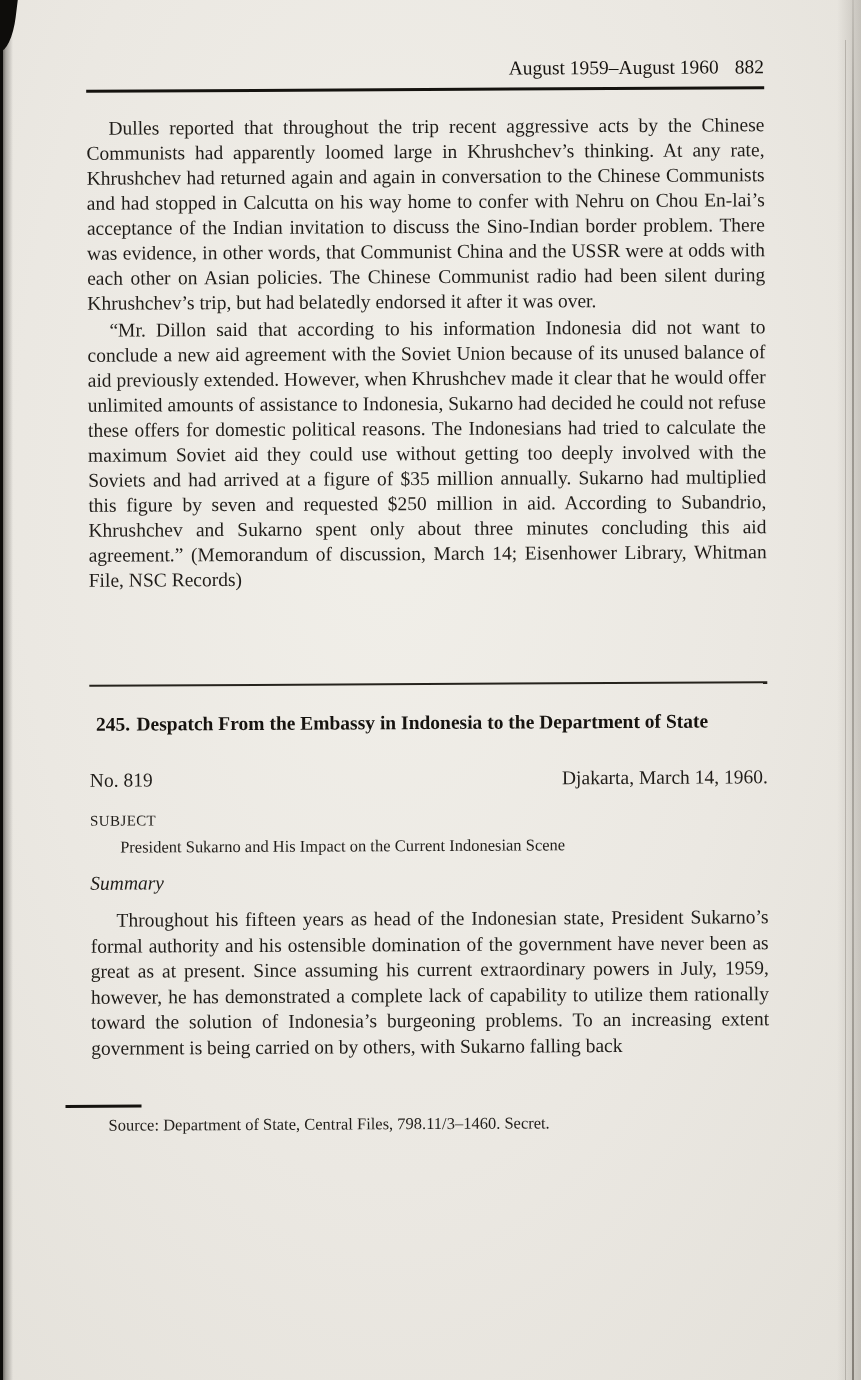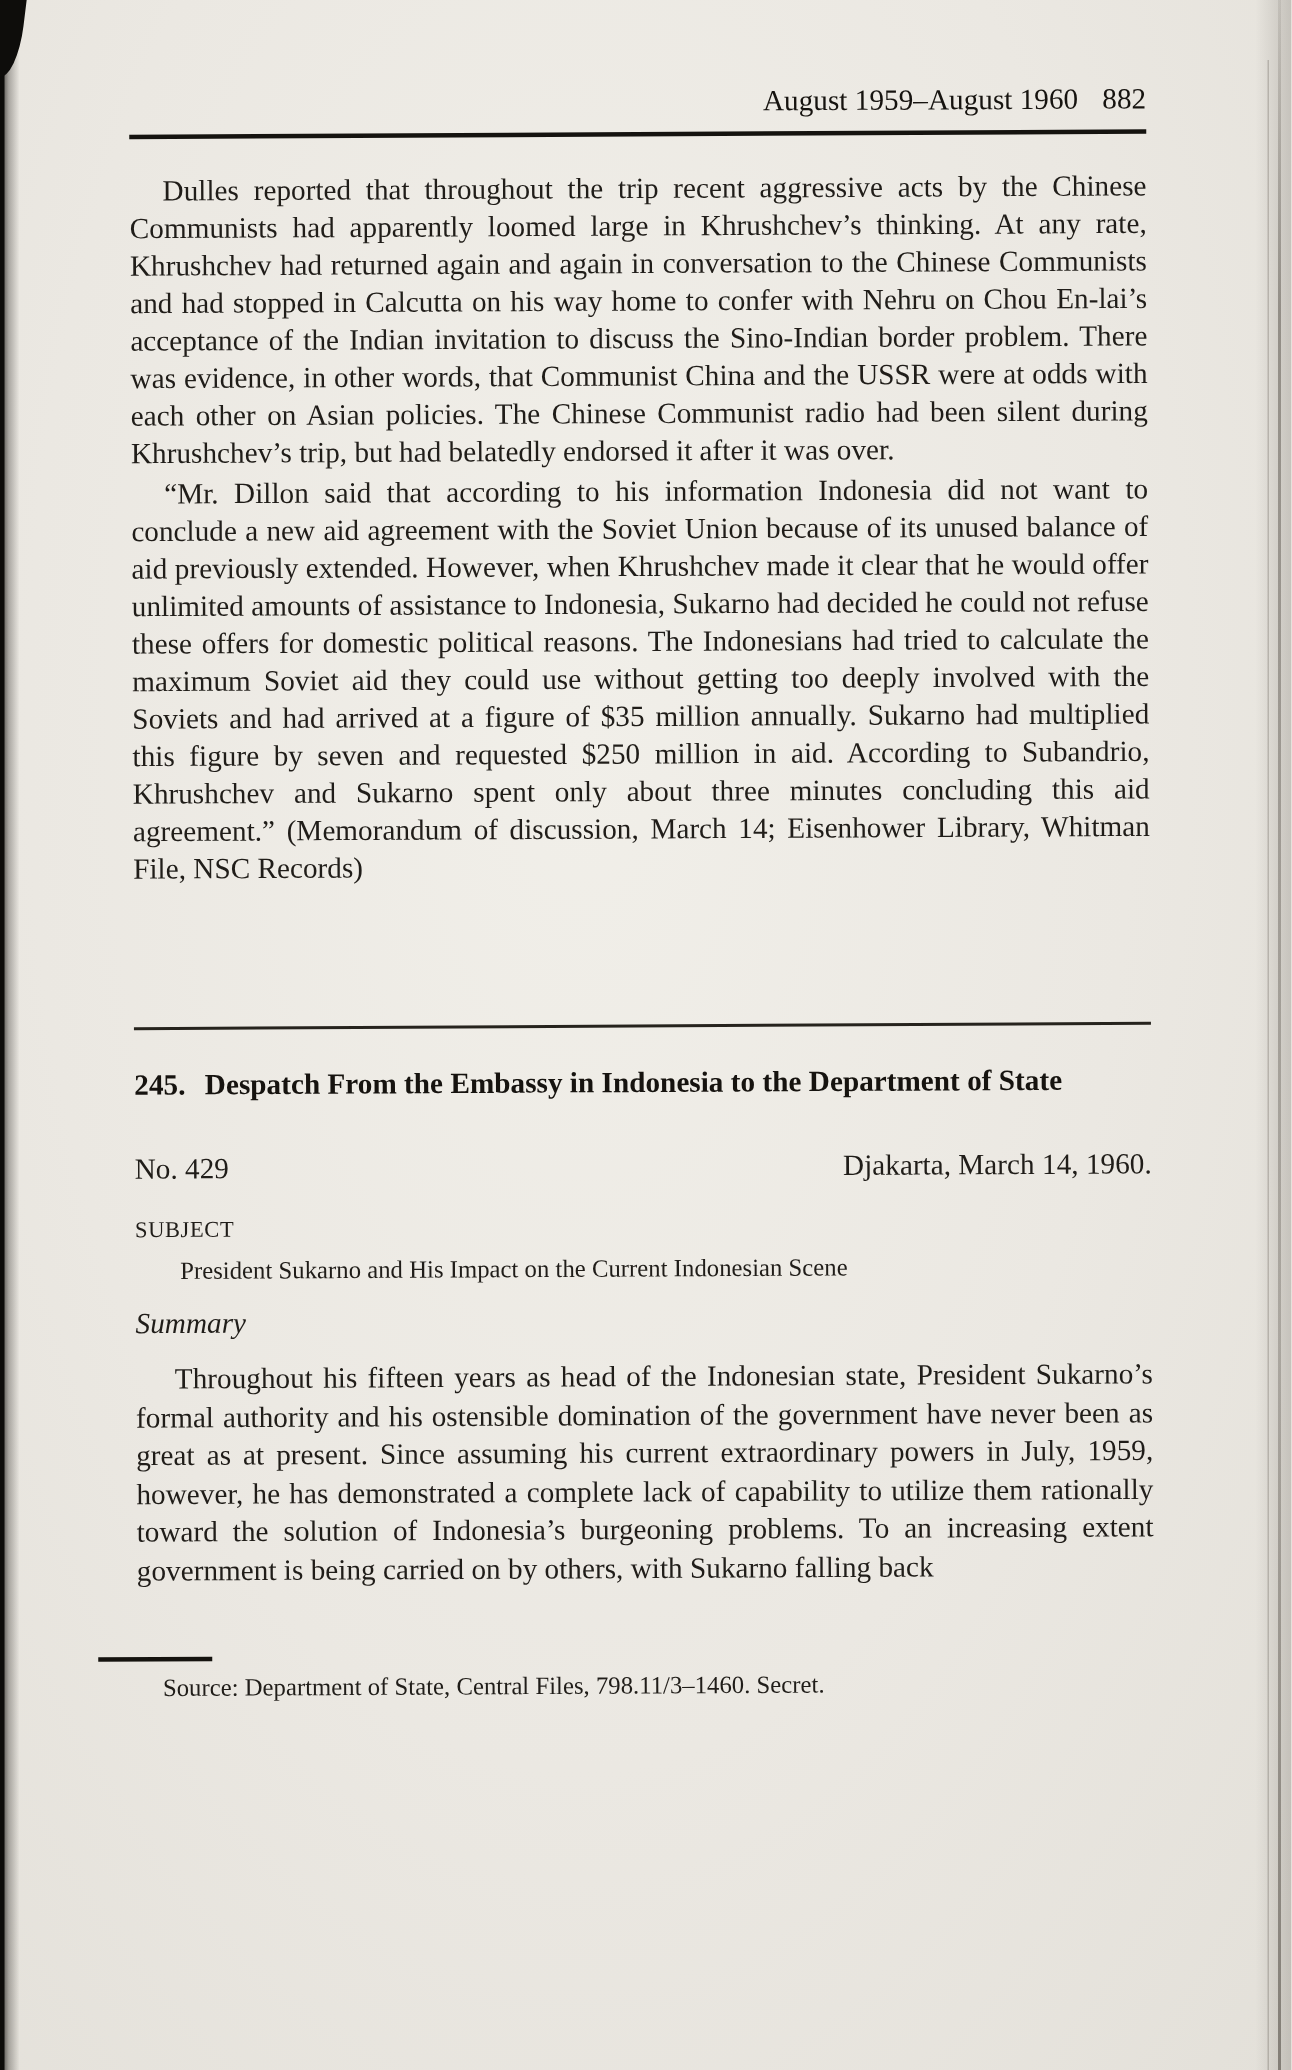--- a/index.html
+++ b/index.html
@@ -59,21 +59,21 @@
   }
   .note-para.first { margin-top: 23px; }
   .note-para.second { margin-top: 2px; }
 
   .section-divider { height: 2px; background: #26231d; margin-top: 92px; }
 
   .doc-heading {
     display: flex; margin-top: 24px;
     font-weight: bold; font-size: 19.5px; line-height: 27px; color: #16130f;
   }
-  .doc-number { flex: none; width: 47px; }
+  .doc-number { flex: none; width: 47px; text-align: center; }
   .doc-title { max-width: 612px; }
 
   .doc-meta {
     display: flex; justify-content: space-between; align-items: baseline;
     margin-top: 30px; font-size: 19.5px; line-height: 25px;
   }
 
   .subject-label { margin-top: 20px; font-size: 15px; letter-spacing: 0.4px; }
   .subject-text  { margin-top: 7px; margin-left: 30px; font-size: 16.5px; line-height: 21px; }
 
@@ -113,21 +113,21 @@
     <p class="note-para second">“Mr. Dillon said that according to his information Indonesia did not want to conclude a new aid agreement with the Soviet Union because of its unused balance of aid previously extended. However, when Khrushchev made it clear that he would offer unlimited amounts of assistance to Indonesia, Sukarno had decided he could not refuse these offers for domestic political reasons. The Indonesians had tried to calculate the maximum Soviet aid they could use without getting too deeply involved with the Soviets and had arrived at a figure of $35 million annually. Sukarno had multiplied this figure by seven and requested $250 million in aid. According to Subandrio, Khrushchev and Sukarno spent only about three minutes concluding this aid agreement.” (Memorandum of discussion, March 14; Eisenhower Library, Whitman File, NSC Records)</p>
 
     <div class="section-divider"></div>
 
     <div class="doc-heading">
       <span class="doc-number">245.</span>
       <span class="doc-title">Despatch From the Embassy in Indonesia to the Department of State</span>
     </div>
 
     <div class="doc-meta">
-      <span>No. 429</span>
+      <span>No. 819</span>
       <span>Djakarta, March 14, 1960.</span>
     </div>
 
     <div class="subject-label">SUBJECT</div>
     <div class="subject-text">President Sukarno and His Impact on the Current Indonesian Scene</div>
 
     <div class="summary-heading">Summary</div>
 
     <p class="summary-para">Throughout his fifteen years as head of the Indonesian state, President Sukarno’s formal authority and his ostensible domination of the government have never been as great as at present. Since assuming his current extraordinary powers in July, 1959, however, he has demonstrated a complete lack of capability to utilize them rationally toward the solution of Indonesia’s burgeoning problems. To an increasing extent government is being carried on by others, with Sukarno falling back</p>
 

